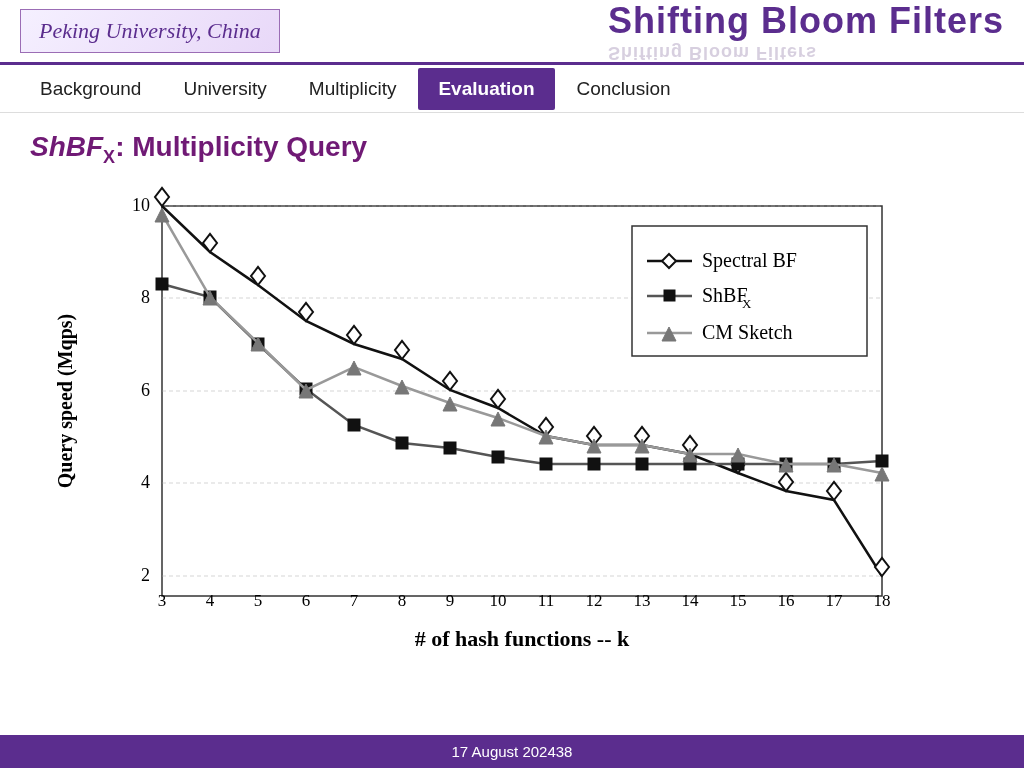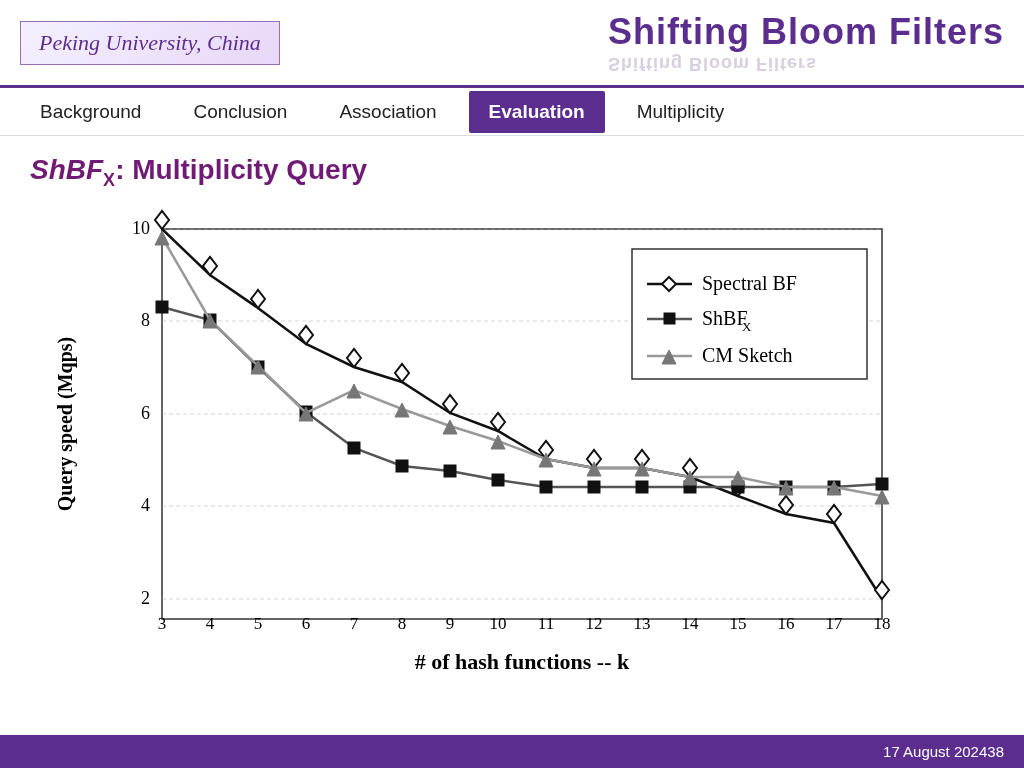--- a/index.html
+++ b/index.html
@@ -13,21 +13,21 @@
     }
 
     
     #header {
       display: flex;
       align-items: center;
       justify-content: space-between;
       background: #fff;
       padding: 8px 20px;
       border-bottom: 3px solid #5b2d8e;
-      height: 88px;
+      height: 65px;
     }
     #logo-box {
       background: linear-gradient(135deg, #f5f0ff, #e8d8f8);
       border: 1px solid #9b6db5;
       padding: 8px 18px;
       font-style: italic;
       font-size: 22px;
       color: #5b2d8e;
       font-family: Georgia, serif;
     }
@@ -53,21 +53,21 @@
     }
 
     
     #navbar {
       display: flex;
       align-items: center;
       background: #fff;
       padding: 0 20px;
       height: 48px;
       border-bottom: 1px solid #ddd;
-      gap: 12px;
+      gap: 2px;
     }
     .nav-item {
       padding: 10px 20px;
       font-size: 19px;
       color: #222;
       font-family: Arial, sans-serif;
       cursor: pointer;
       font-weight: 400;
     }
     .nav-item.active {
@@ -96,21 +96,21 @@
 
     
     #footer {
       position: absolute;
       bottom: 0;
       left: 0;
       right: 0;
       background: #5b2d8e;
       color: #fff;
       display: flex;
-      justify-content: flex-end;
+      justify-content: center;
       padding: 8px 20px;
       font-size: 15px;
       font-family: Arial, sans-serif;
     }
 
     svg text {
       font-family: 'Times New Roman', Times, serif;
     }
   </style>
 </head>
@@ -119,24 +119,24 @@
 <div id="header">
   <div id="logo-box">Peking University, China</div>
   <div id="title-box">
     <span class="main-title">Shifting Bloom Filters</span>
     <span class="reflected-title">Shifting Bloom Filters</span>
   </div>
 </div>
 
 <div id="navbar">
   <div class="nav-item">Background</div>
+  <div class="nav-item">University</div>
+  <div class="nav-item">Multiplicity</div>
+  <div class="nav-item active">Evaluation</div>
   <div class="nav-item">Conclusion</div>
-  <div class="nav-item">Association</div>
-  <div class="nav-item active">Evaluation</div>
-  <div class="nav-item">Multiplicity</div>
 </div>
 
 <div id="page-title">
   <span style="font-style:italic;">ShBF<sub style="font-size:18px;font-style:normal;">X</sub></span><span>:  Multiplicity Query</span>
 </div>
 
 <div id="chart-container">
   <svg width="940" height="490">
 
     <rect x="120" y="20" width="720" height="390" fill="white" stroke="#333" stroke-width="1.5"></rect>

